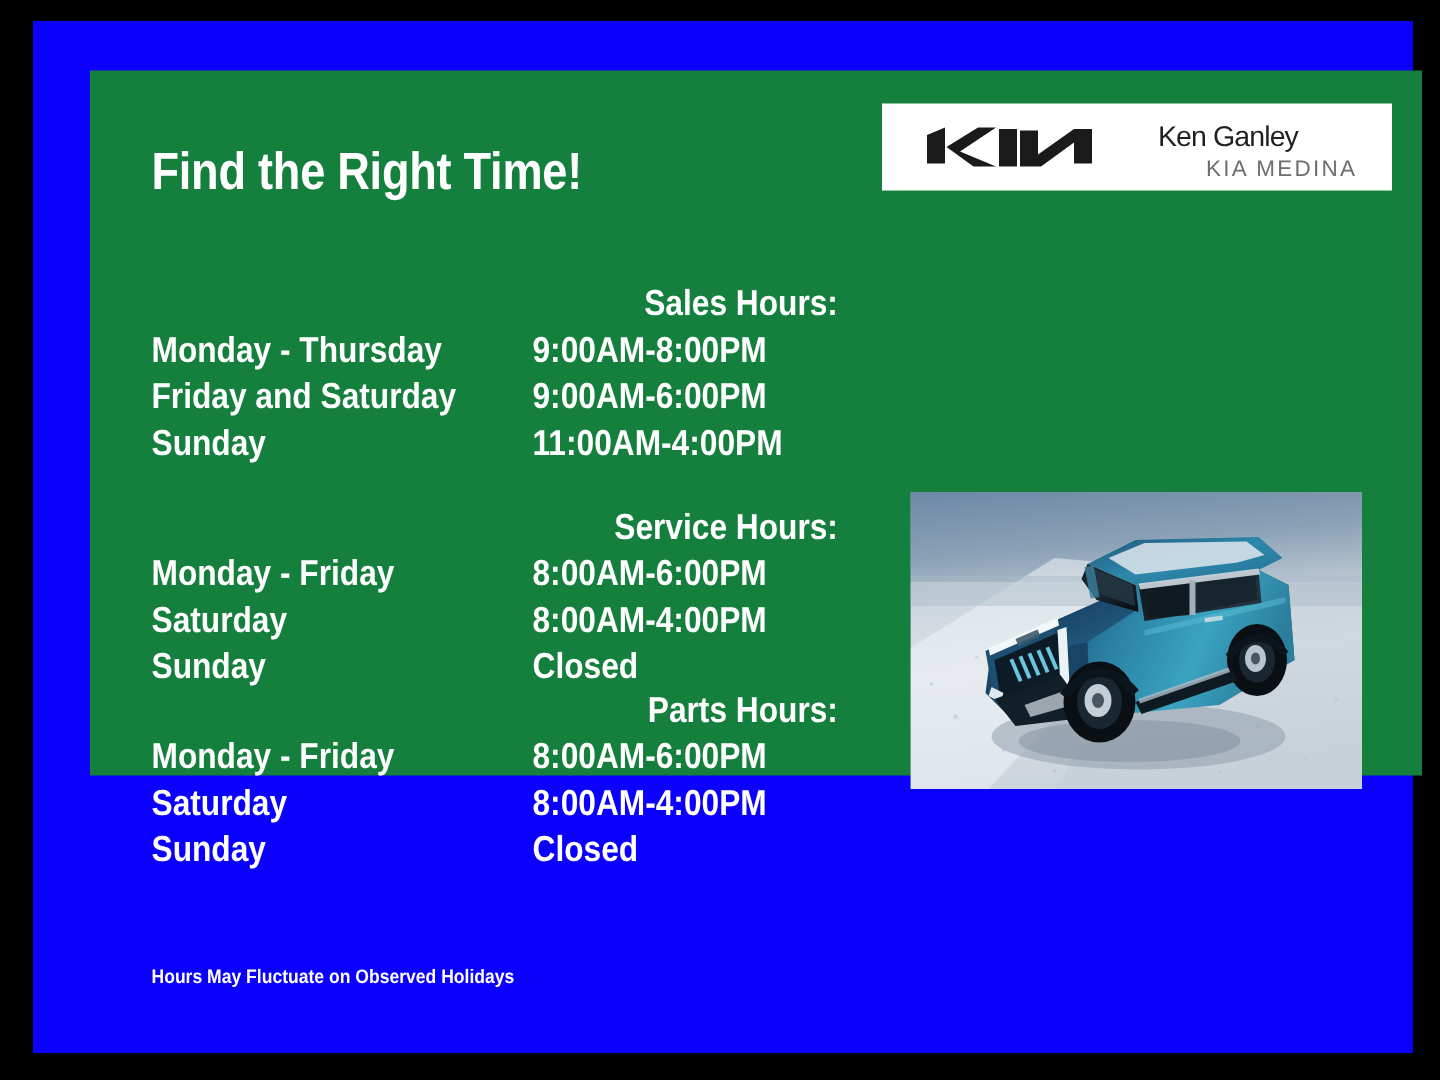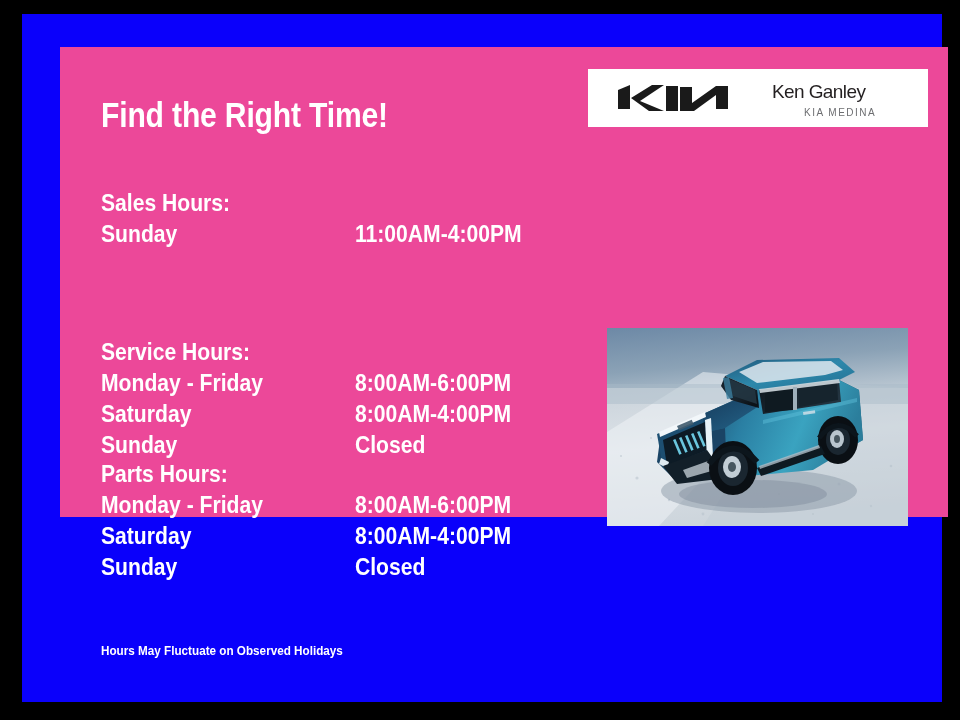--- a/index.html
+++ b/index.html
@@ -25,22 +25,23 @@
     position: absolute;
     left: 22px; top: 14px;
     width: 920px; height: 688px;
     background: #0a00fb;
     box-sizing: border-box;
   }
   #content-area {
     position: absolute;
     left: 38px; top: 33px;
     width: 888px; height: 470px;
-    background: #ec4899;
+    background: #15803d;
     box-sizing: border-box;
+    text-align: right;
   }
 
   
   #page-title {
     position: absolute;
     left: 41px;
     top: 48px;
     font-size: 35px;
     font-weight: bold;
     color: #ffffff;
@@ -141,21 +142,21 @@
     font-size: 19px;
     color: #231f20;
     letter-spacing: -0.6px;
     white-space: nowrap;
     line-height: 27px;
   }
   #dealer-sub {
     position: absolute;
     left: 185px;
     top: 38px;
-    font-size: 10px;
+    font-size: 15px;
     color: #6d6e71;
     letter-spacing: 1.5px;
     white-space: nowrap;
     line-height: 12px;
     padding-left: 31px;
   }
 
   
   #vehicle-photo {
     position: absolute;
@@ -173,20 +174,28 @@
 
 <div id="slide">
 
   <div id="blue-frame">
     <div id="content-area">
 
       <div id="page-title">Find the Right Time!</div>
 
       <div class="hours-block" id="sales-block">
         <div class="section-heading">Sales Hours:</div>
+        <div class="hours-row">
+          <span class="row-day">Monday - Thursday</span>
+          <span class="row-time">9:00AM-8:00PM</span>
+        </div>
+        <div class="hours-row">
+          <span class="row-day">Friday and Saturday</span>
+          <span class="row-time">9:00AM-6:00PM</span>
+        </div>
         <div class="hours-row">
           <span class="row-day">Sunday</span>
           <span class="row-time">11:00AM-4:00PM</span>
         </div>
       </div>
 
       <div class="hours-block" id="service-block">
         <div class="section-heading">Service Hours:</div>
         <div class="hours-row">
           <span class="row-day">Monday - Friday</span>

